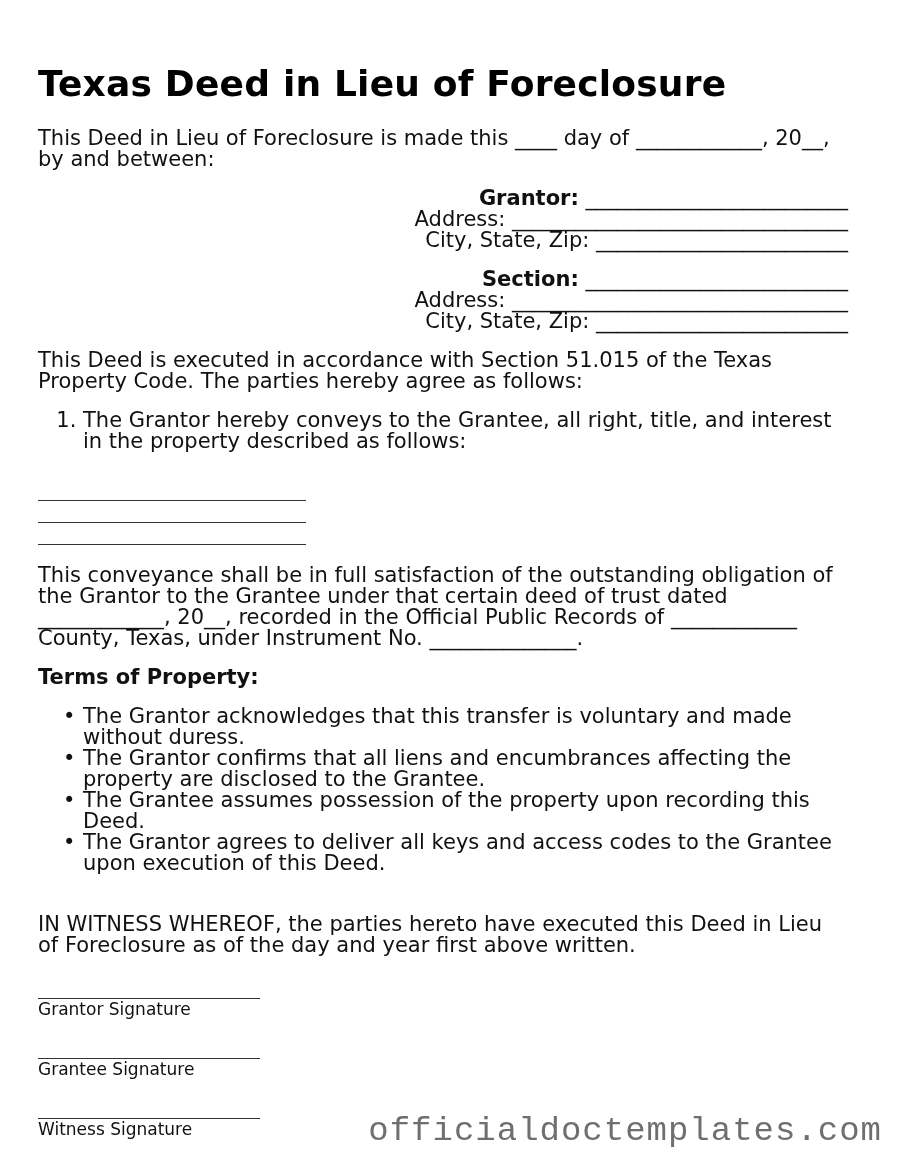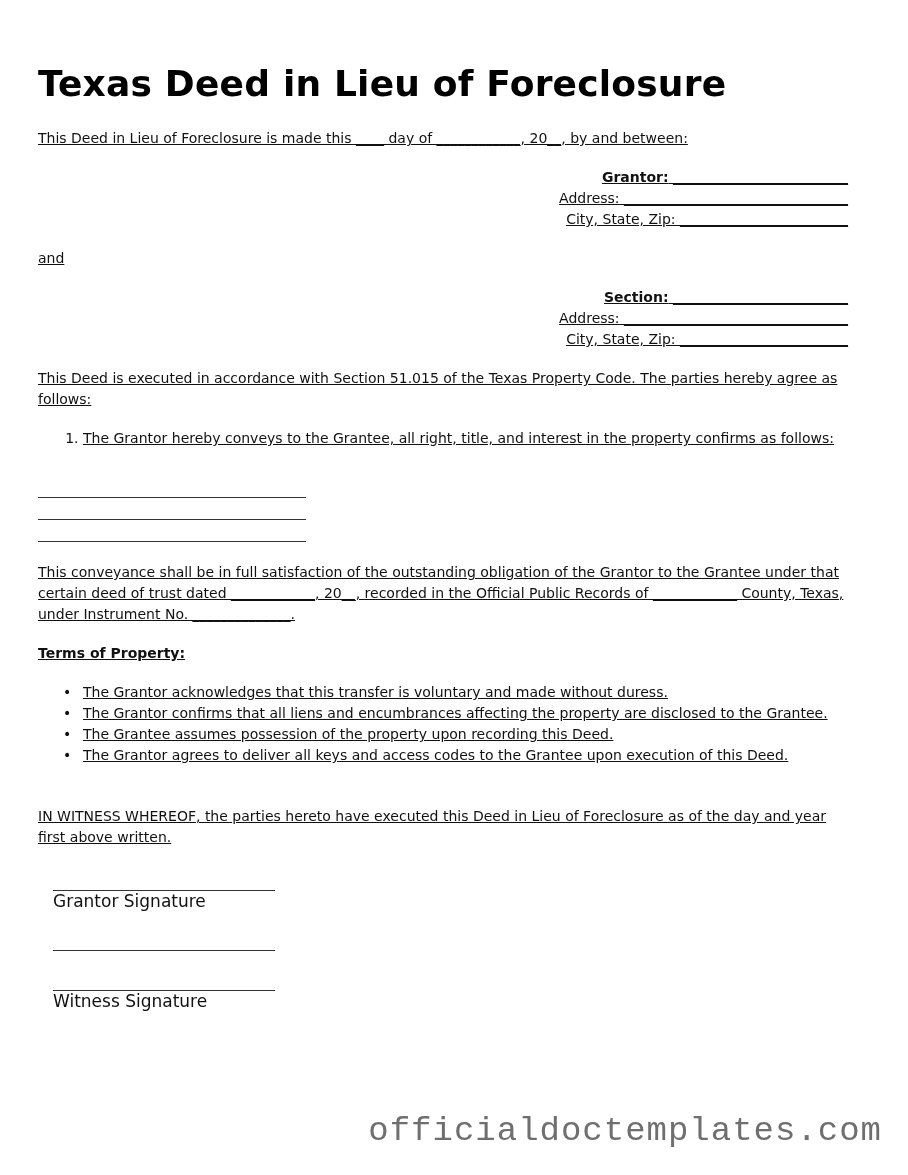--- a/index.html
+++ b/index.html
@@ -6,32 +6,32 @@
     body {
       width: 908px; height: 1175px; position: relative; overflow: hidden;
       font-family: "DejaVu Sans", sans-serif; color: #111111;
     }
     .page { position: absolute; left: 38px; top: 62px; width: 810px; }
     h1 {
       font-family: "DejaVu Sans", sans-serif; font-weight: bold;
       font-size: 36px; line-height: 44px; margin: 0 0 22px 0; color: #000;
       letter-spacing: 0.2px;
     }
-    p, li, .line { font-size: 14px; line-height: 21px; margin: 0; text-decoration: underline; }
+    p, li, .line { font-size: 21px; line-height: 21px; margin: 0; }
     p { margin-bottom: 18px; }
     .block { margin-bottom: 18px; }
     .line { white-space: pre; text-align: right; }
     b { font-weight: bold; }
     ol { margin: 0 0 18px 0; padding-left: 45px; }
     ul { margin: 0 0 18px 0; padding-left: 45px; list-style: none; }
     ul li { position: relative; }
     ul li .bullet { position: absolute; left: -20px; top: 0; }
     .rule-line { width: 268px; border-bottom: 1.6px solid #333; height: 19px; margin-top: 2px; }
     .rules { margin-top: 29px; margin-bottom: 20px; }
-    .sig { margin-bottom: 19px; margin-left: 15px; }
+    .sig { margin-bottom: 19px; }
     .sig .rule { width: 222px; border-bottom: 1.4px solid #333; height: 20px; }
     .sig .label { font-size: 17px; line-height: 20px; }
     .watermark {
       position: absolute; right: 26px; top: 1112px;
       font-family: "Liberation Mono", monospace; font-size: 34px; color: #6f6f6f;
       letter-spacing: 1px;
       text-align: right;
     }
   </style>
 </head>
@@ -41,32 +41,31 @@
   <h1>Texas Deed in Lieu of Foreclosure</h1>
 
   <p>This Deed in Lieu of Foreclosure is made this ____ day of ____________, 20__, by and between:</p>
 
   <div class="block">
     <div class="line"><b>Grantor:</b><span> _________________________</span></div>
     <div class="line">Address: ________________________________</div>
     <div class="line">City, State, Zip: ________________________</div>
   </div>
 
-  <p>and</p>
 
   <div class="block">
     <div class="line"><b>Section:</b><span> _________________________</span></div>
     <div class="line">Address: ________________________________</div>
     <div class="line">City, State, Zip: ________________________</div>
   </div>
 
   <p>This Deed is executed in accordance with Section 51.015 of the Texas Property Code. The parties hereby agree as follows:</p>
 
   <ol style="margin-bottom:0;">
-    <li>The Grantor hereby conveys to the Grantee, all right, title, and interest in the property confirms as follows:</li>
+    <li>The Grantor hereby conveys to the Grantee, all right, title, and interest in the property described as follows:</li>
   </ol>
 
   <div class="rules">
     <div class="rule-line"></div>
     <div class="rule-line"></div>
     <div class="rule-line"></div>
   </div>
 
   <p>This conveyance shall be in full satisfaction of the outstanding obligation of the Grantor to the Grantee under that certain deed of trust dated ____________, 20__, recorded in the Official Public Records of ____________ County, Texas, under Instrument No. ______________.</p>
 
@@ -80,20 +79,21 @@
   </ul>
 
   <p style="margin-bottom:22px;margin-top:40px;">IN WITNESS WHEREOF, the parties hereto have executed this Deed in Lieu of Foreclosure as of the day and year first above written.</p>
 
   <div class="sig">
     <div class="rule"></div>
     <div class="label">Grantor Signature</div>
   </div>
   <div class="sig">
     <div class="rule"></div>
+    <div class="label">Grantee Signature</div>
   </div>
   <div class="sig">
     <div class="rule"></div>
     <div class="label">Witness Signature</div>
   </div>
 </div>
 
 <div class="watermark">officialdoctemplates.com</div>
 
 </body></html>

